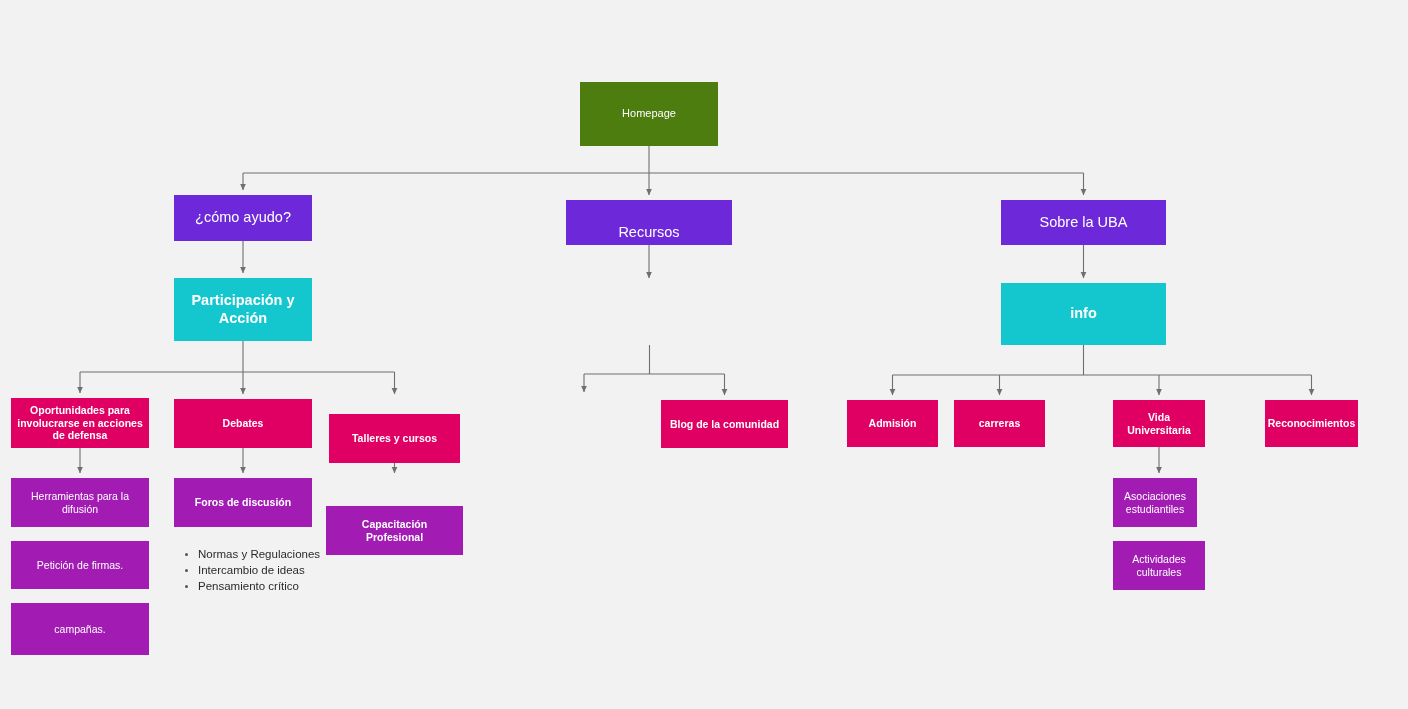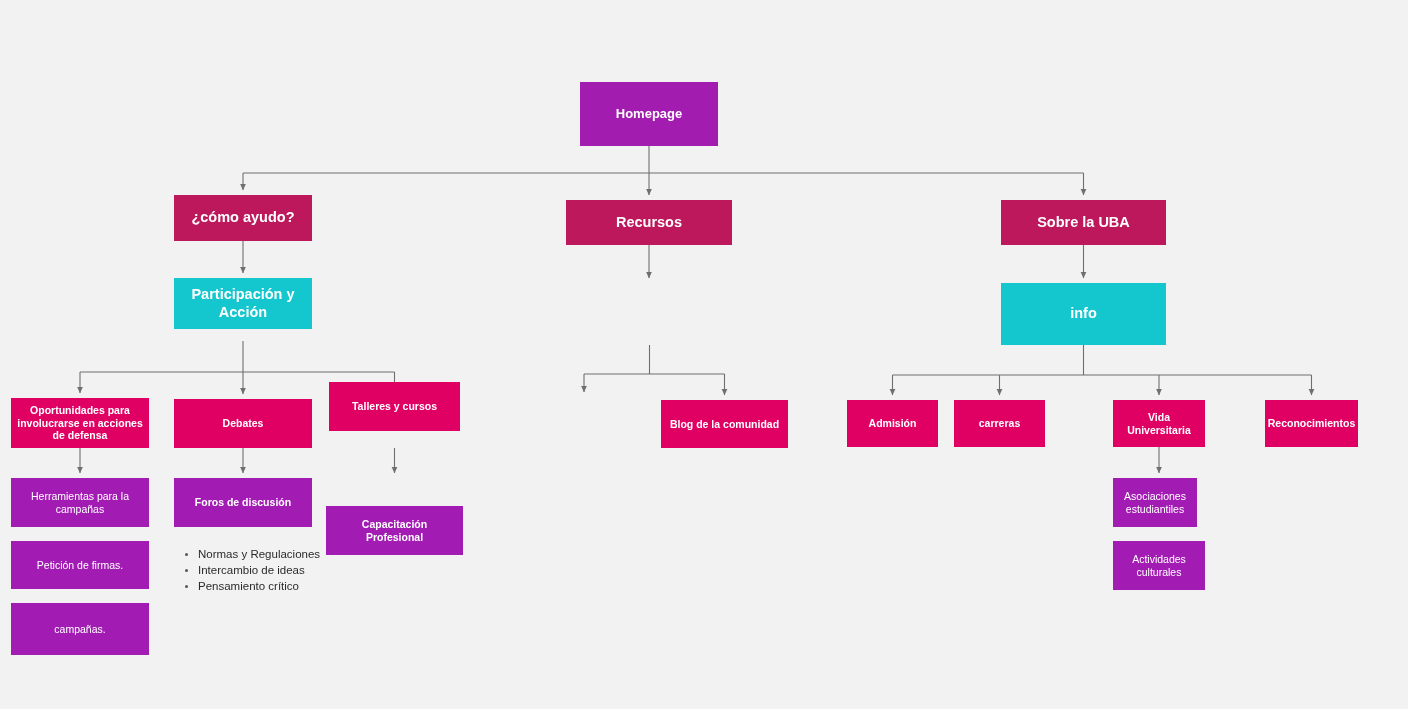--- a/index.html
+++ b/index.html
@@ -33,28 +33,28 @@
     display: flex;
     align-items: center;
     justify-content: center;
     text-align: center;
     color: #ffffff;
     line-height: 1.22;
     padding: 3px 6px;
     overflow: hidden;
   }
   .lvl-root {
-    background: #a21caf;
-    font-size: 13px;
-    font-weight: 700;
+    background: #4d7c0f;
+    font-size: 11px;
+    font-weight: 400;
   }
   .lvl-section {
-    background: #be185d;
+    background: #6d28d9;
     font-size: 14.5px;
-    font-weight: 700;
+    font-weight: 400;
   }
   .lvl-sub {
     background: #14c6cd;
     font-size: 14.5px;
     font-weight: 700;
   }
   .lvl-item {
     background: #e00063;
     font-size: 10.5px;
     font-weight: 700;
@@ -121,58 +121,58 @@
       <path d="M243,448 L243,473" fill="none" stroke="#6f6f6f" stroke-width="1.1" marker-end="url(#ah)"></path>
       <path d="M394.5,448 L394.5,473" fill="none" stroke="#6f6f6f" stroke-width="1.1" marker-end="url(#ah)"></path>
       <path d="M1159,447 L1159,473" fill="none" stroke="#6f6f6f" stroke-width="1.1" marker-end="url(#ah)"></path>
     </svg>
 <div class="node lvl-root" style="left: 580px; top: 82px; width: 138px; height: 64px;">
       <span>Homepage</span>
     </div>
     <div class="node lvl-section" style="left: 174px; top: 195px; width: 138px; height: 46px;">
       <span>¿cómo ayudo?</span>
     </div>
-    <div class="node lvl-section" style="left: 566px; top: 200px; width: 166px; height: 45px;">
+    <div class="node lvl-section" style="left: 566px; top: 200px; width: 166px; height: 45px; align-items: flex-end;">
       <span>Recursos</span>
     </div>
     <div class="node lvl-section" style="left: 1001px; top: 200px; width: 165px; height: 45px;">
       <span>Sobre la UBA</span>
     </div>
-    <div class="node lvl-sub" style="left: 174px; top: 278px; width: 138px; height: 51px;">
+    <div class="node lvl-sub" style="left: 174px; top: 278px; width: 138px; height: 63px;">
       <span>Participación y Acción</span>
     </div>
     <div class="node lvl-sub" style="left: 1001px; top: 283px; width: 165px; height: 62px;">
       <span>info</span>
     </div>
     <div class="node lvl-item" style="left: 11px; top: 398px; width: 138px; height: 50px;">
       <span>Oportunidades para involucrarse en acciones de defensa</span>
     </div>
     <div class="node lvl-item" style="left: 174px; top: 399px; width: 138px; height: 49px;">
       <span>Debates</span>
     </div>
-    <div class="node lvl-item" style="left: 329px; top: 382px; width: 131px; height: 49px;">
+    <div class="node lvl-item" style="left: 329px; top: 414px; width: 131px; height: 49px;">
       <span>Talleres y cursos</span>
     </div>
     <div class="node lvl-item" style="left: 661px; top: 400px; width: 127px; height: 48px;">
       <span>Blog de la comunidad</span>
     </div>
     <div class="node lvl-item" style="left: 847px; top: 400px; width: 91px; height: 47px;">
       <span>Admisión</span>
     </div>
     <div class="node lvl-item" style="left: 954px; top: 400px; width: 91px; height: 47px;">
       <span>carreras</span>
     </div>
     <div class="node lvl-item" style="left: 1113px; top: 400px; width: 92px; height: 47px;">
       <span>Vida Universitaria</span>
     </div>
     <div class="node lvl-item" style="left: 1265px; top: 400px; width: 93px; height: 47px;">
       <span>Reconocimientos</span>
     </div>
     <div class="node lvl-leaf regular" style="left: 11px; top: 478px; width: 138px; height: 49px;">
-      <span>Herramientas para la campañas</span>
+      <span>Herramientas para la difusión</span>
     </div>
     <div class="node lvl-leaf" style="left: 174px; top: 478px; width: 138px; height: 49px;">
       <span>Foros de discusión</span>
     </div>
     <div class="node lvl-leaf" style="left: 326px; top: 478px; width: 137px; height: 49px; margin-top: 28px;">
       <span>Capacitación Profesional</span>
     </div>
     <div class="node lvl-leaf regular" style="left: 1113px; top: 478px; width: 84px; height: 49px;">
       <span>Asociaciones estudiantiles</span>
     </div>

